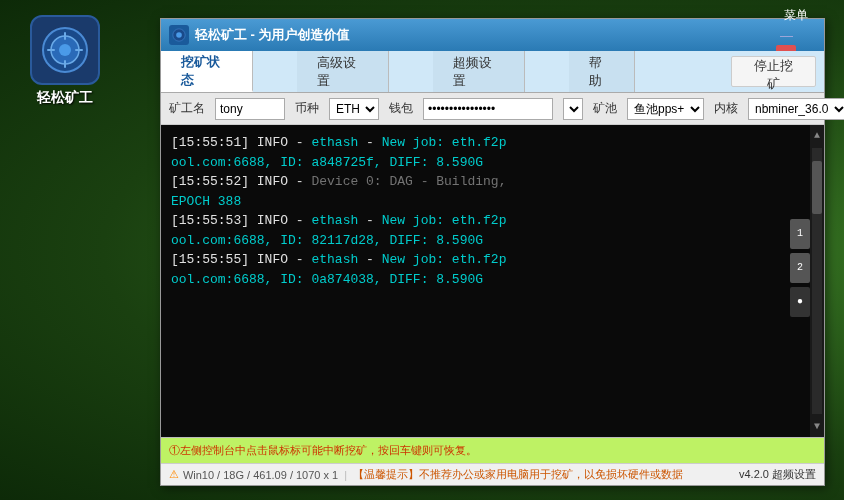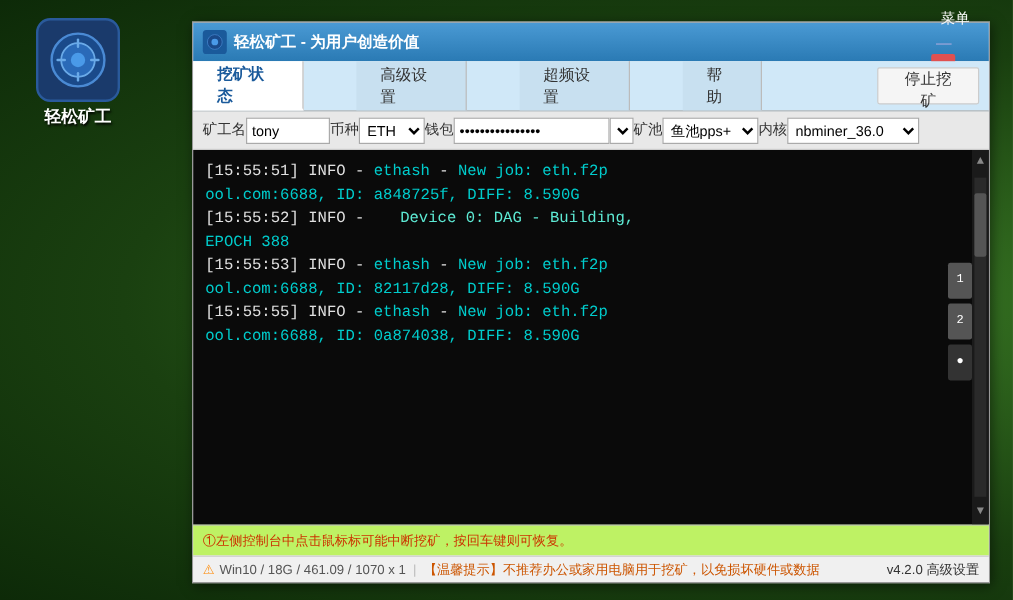--- a/index.html
+++ b/index.html
@@ -154,21 +154,21 @@
       border-radius: 2px;
     }
 
     
     .config-bar {
       background: #e8e8e8;
       height: 32px;
       display: flex;
       align-items: center;
       padding: 0 8px;
-      gap: 0;
+      gap: 10px;
       font-size: 12px;
       flex-shrink: 0;
       border-bottom: 1px solid #ccc;
     }
     .config-label {
       color: #333;
       white-space: nowrap;
     }
     .config-input {
       background: white;
@@ -361,21 +361,21 @@
   </div>
 
   <div class="console-area" style="padding-right: 20px;">
     <div class="console-line">
       <span style="color:#e0e0e0;">[15:55:51] INFO - </span><span style="color:#00cccc;">ethash</span><span style="color:#e0e0e0;"> - </span><span style="color:#00cccc;">New job: eth.f2p</span>
     </div>
     <div class="console-line">
       <span style="color:#00cccc;">ool.com:6688, ID: a848725f, DIFF: 8.590G</span>
     </div>
     <div class="console-line">
-      <span style="color:#e0e0e0;">[15:55:52] INFO - </span><span style="color:#5eead4;margin-left:22px;">Device 0: DAG - Building,</span>
+      <span style="color:#e0e0e0;">[15:55:52] INFO - </span><span style="color:#737373;">Device 0: DAG - Building,</span>
     </div>
     <div class="console-line">
       <span style="color:#00cccc;">EPOCH 388</span>
     </div>
     <div class="console-line">
       <span style="color:#e0e0e0;">[15:55:53] INFO - </span><span style="color:#00cccc;">ethash</span><span style="color:#e0e0e0;"> - </span><span style="color:#00cccc;">New job: eth.f2p</span>
     </div>
     <div class="console-line">
       <span style="color:#00cccc;">ool.com:6688, ID: 82117d28, DIFF: 8.590G</span>
     </div>
@@ -404,16 +404,16 @@
   <div class="status-bar">
     <span class="status-hint">①左侧控制台中点击鼠标标可能中断挖矿，按回车键则可恢复。</span>
   </div>
 
   <div class="bottom-warning">
     <span class="warning-icon">⚠</span>
     <span>Win10 / 18G / 461.09 / 1070 x 1</span>
     <span style="margin: 0 6px; color:#bbb;">|</span>
     <span style="color:#cc5500; font-size:11px;">【温馨提示】不推荐办公或家用电脑用于挖矿，以免损坏硬件或数据</span>
     <div class="status-spacer"></div>
-    <span class="status-version">v4.2.0 高级设置</span>
+    <span class="status-version">v4.2.0 超频设置</span>
   </div>
 
 </div>
 
 </body></html>

